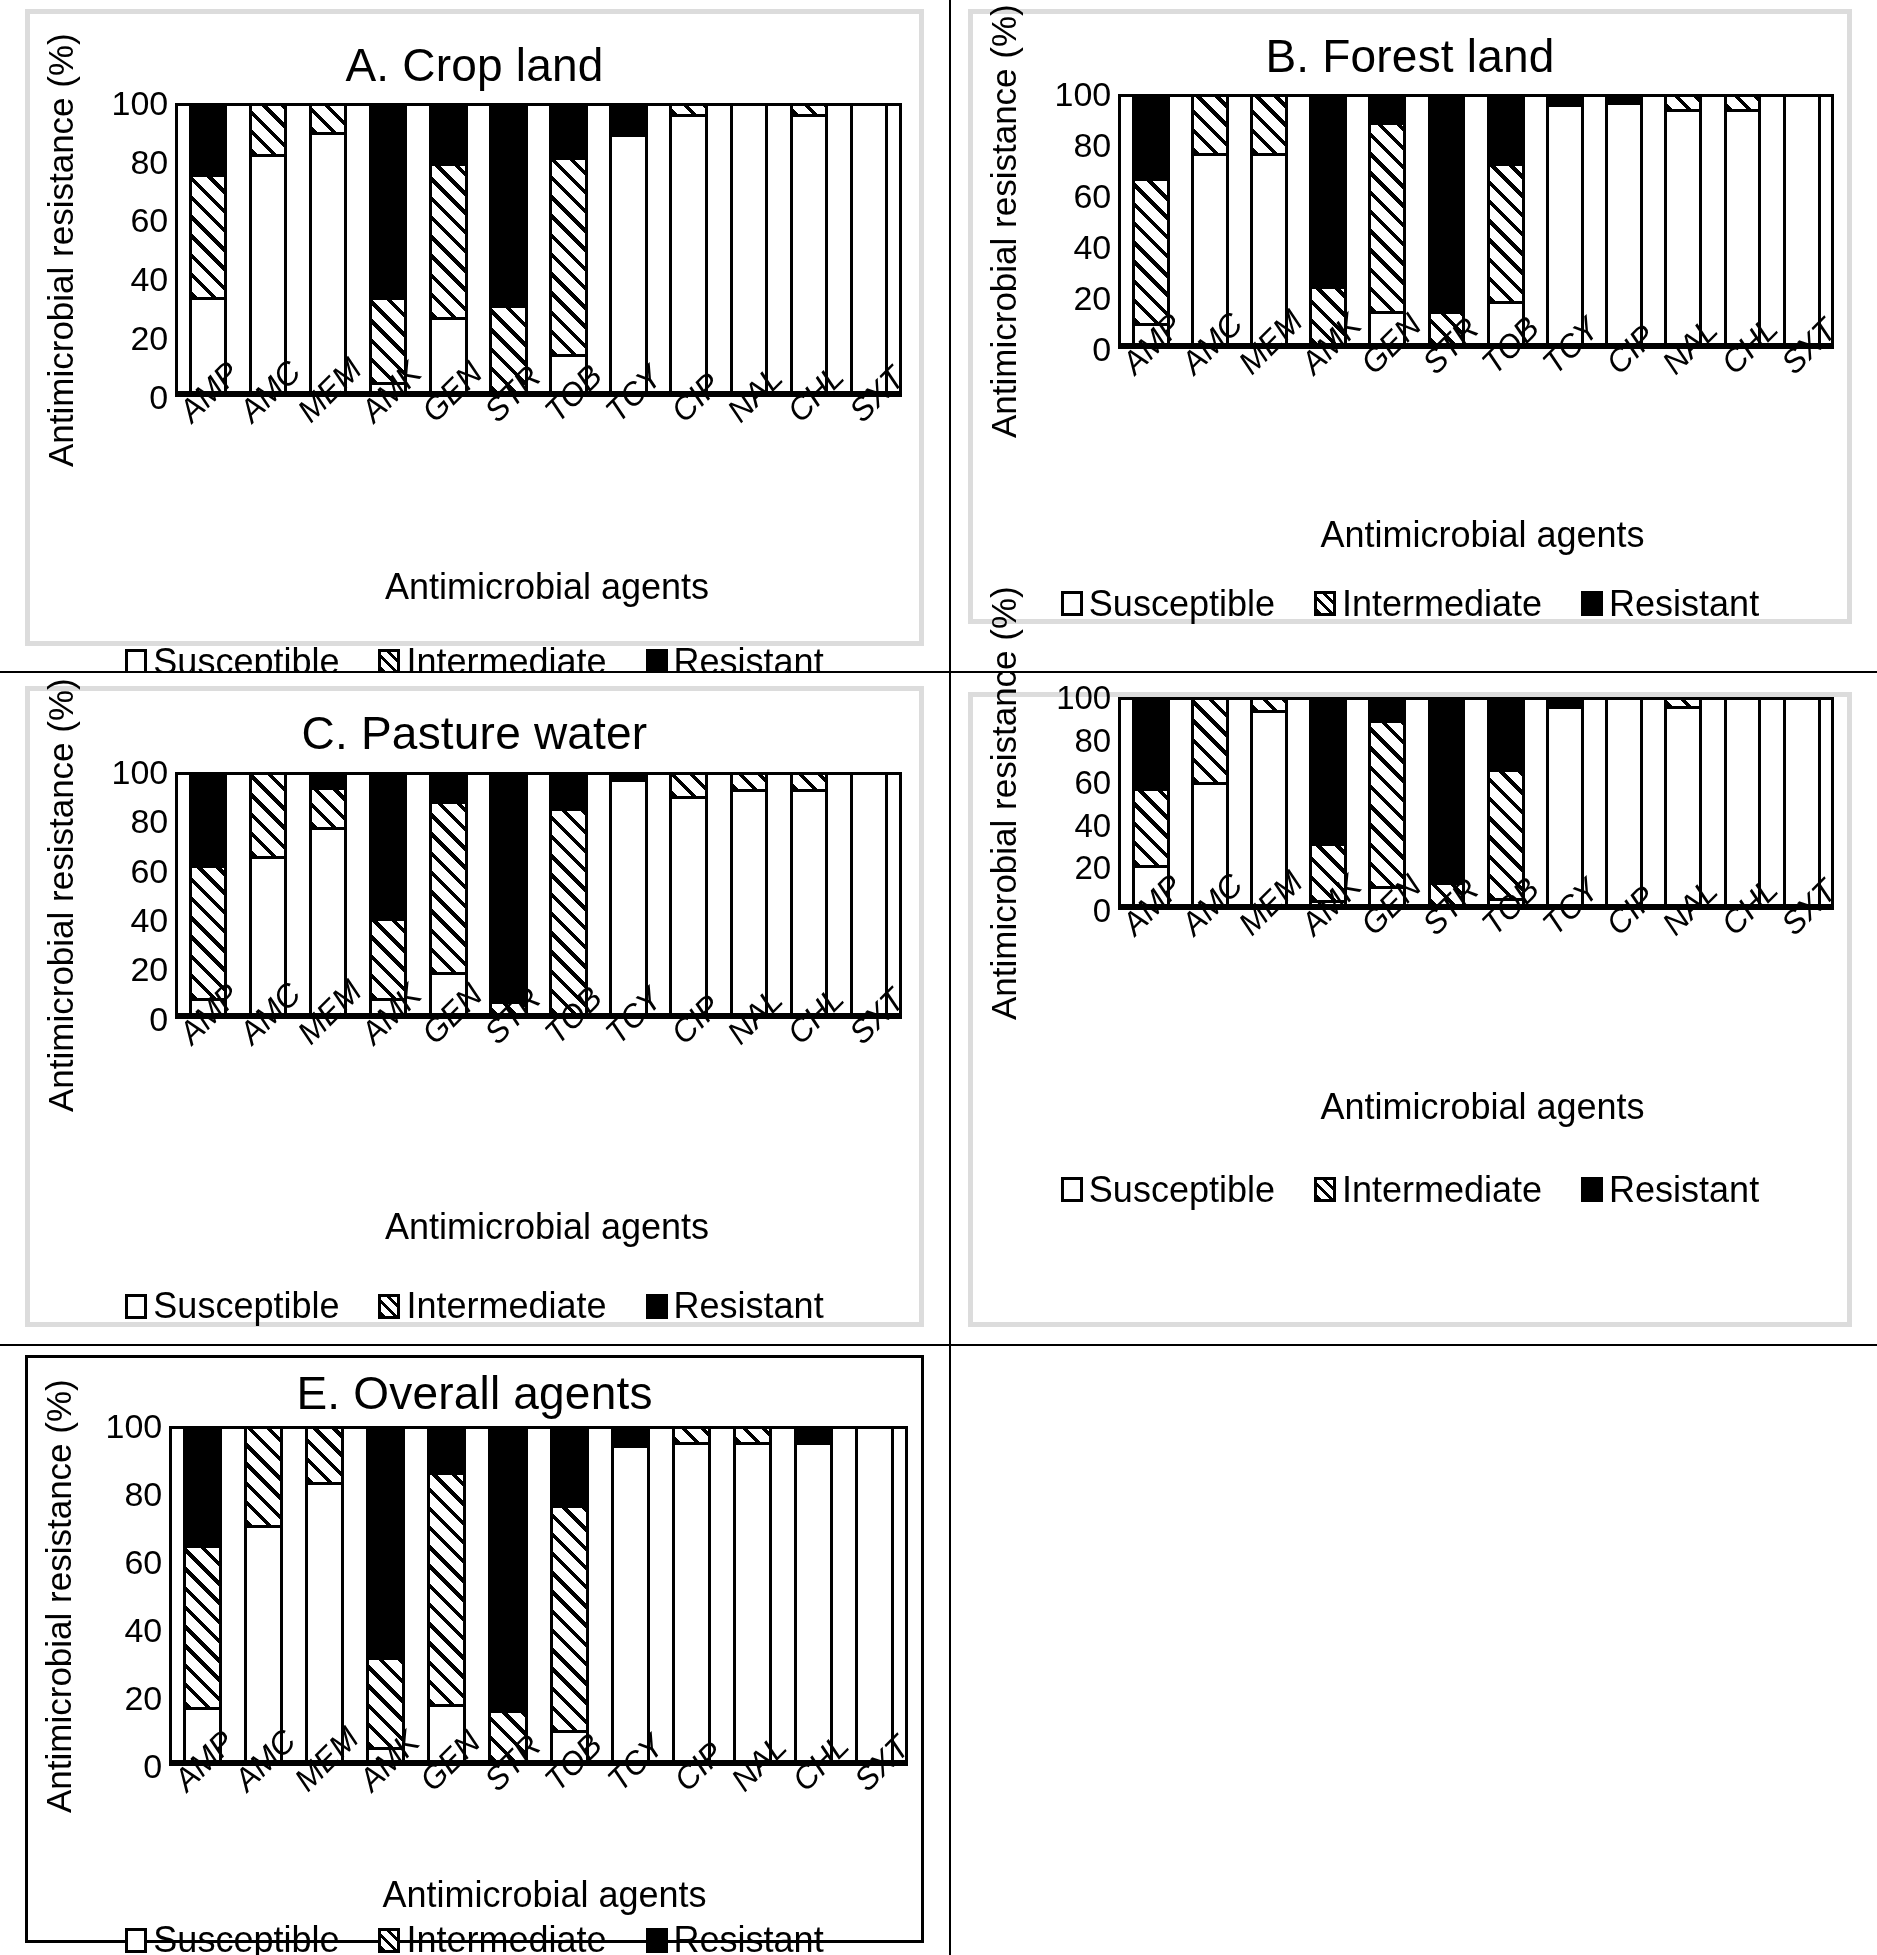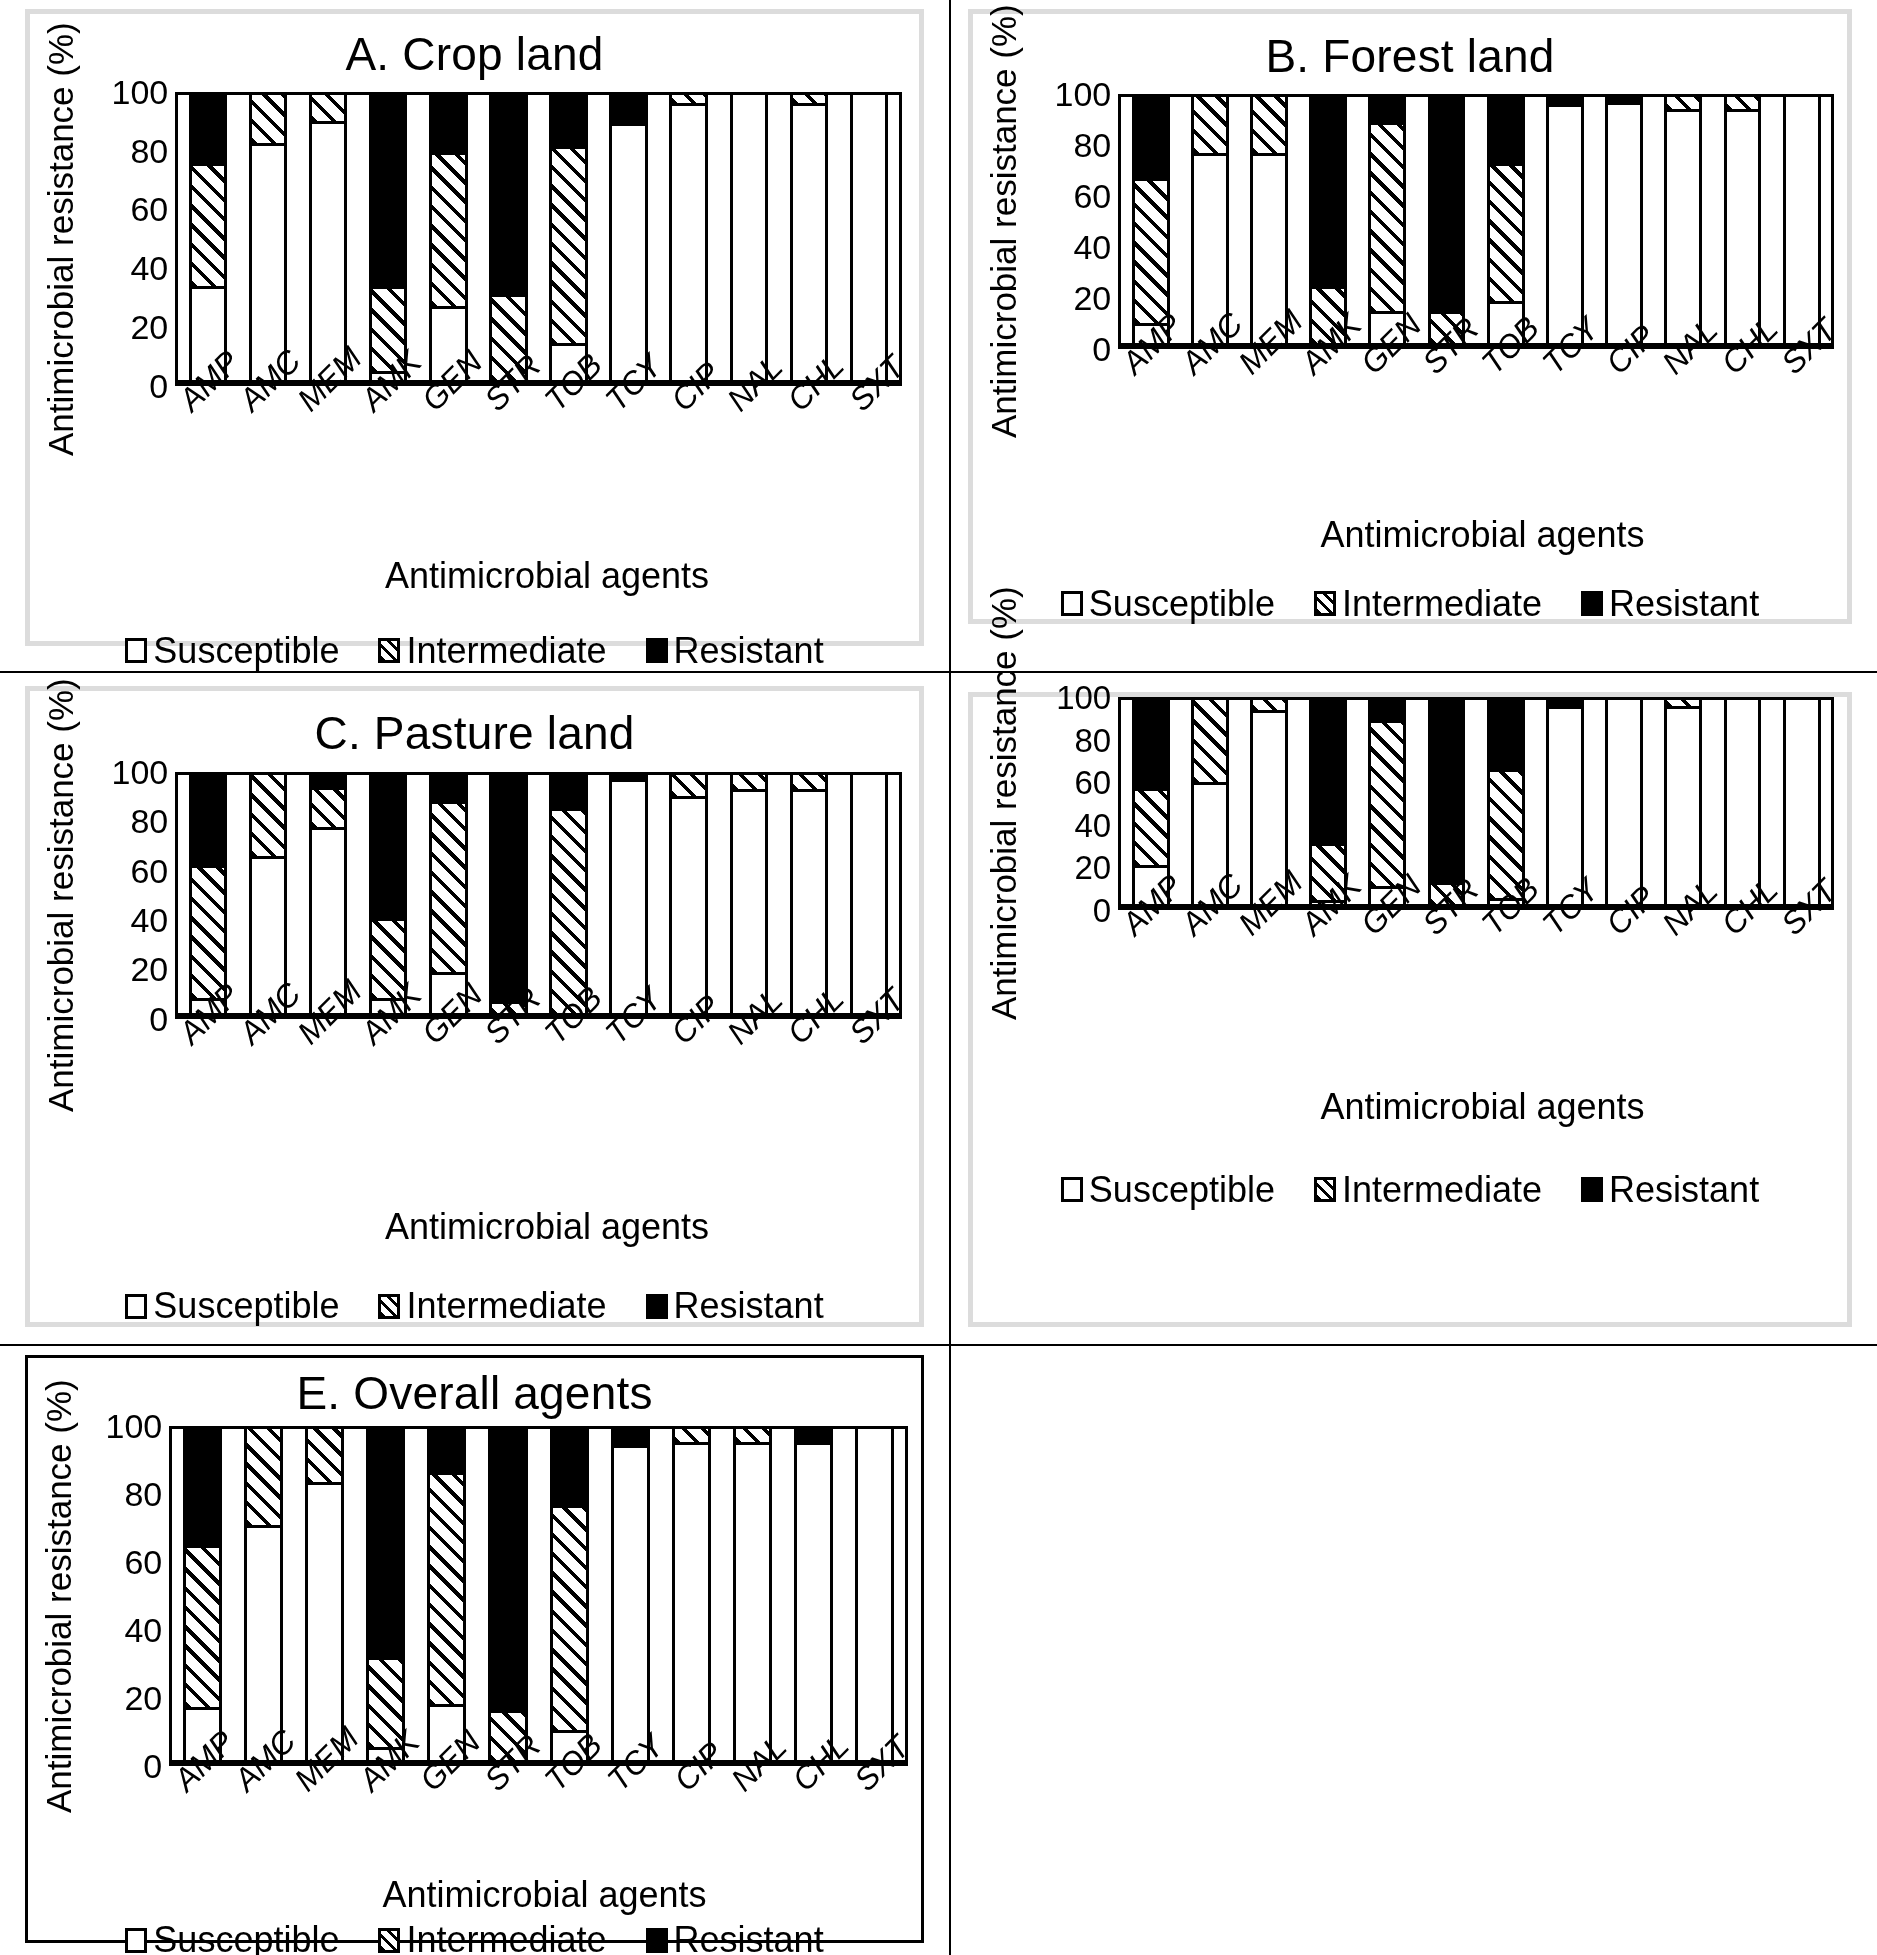--- a/index.html
+++ b/index.html
@@ -187,21 +187,21 @@
         #fff 3px, #fff 8.5px);
   }
 </style>
 </head>
 <body>
 
 <div class="figure-grid">
 
   <div class="cell col1 row1">
     <div class="card a">
-      <div class="panel-title" style="margin-top: 17px; margin-bottom: 14.5px;">A. Crop land</div>
+      <div class="panel-title" style="margin-top: 28px; margin-bottom: 14.5px;">A. Crop land</div>
       <div class="chart-mount">
           <div class="plot-row">
             <div class="ylabel" style="font-size: 35px; flex: 0 0 60px; height: 294px;">Antimicrobial resistance (%)</div>
             <div class="yticks" style="flex: 0 0 85px; width: 85px; height: 294px;">
               <div class="ytick" style="font-size: 34px; top: 0px;">100</div>
               <div class="ytick" style="font-size: 34px; top: 59px;">80</div>
               <div class="ytick" style="font-size: 34px; top: 117px;">60</div>
               <div class="ytick" style="font-size: 34px; top: 176px;">40</div>
               <div class="ytick" style="font-size: 34px; top: 235px;">20</div>
               <div class="ytick" style="font-size: 34px; top: 294px;">0</div>
@@ -487,21 +487,21 @@
               <span class="swatch res"></span>
               <span>Resistant</span>
             </div>
           </div>
         </div>
     </div>
   </div>
 
   <div class="cell col1 row2">
     <div class="card c">
-      <div class="panel-title" style="margin-top: 19.6px; margin-bottom: 15.3px;">C. Pasture land</div>
+      <div class="panel-title" style="margin-top: 19.6px; margin-bottom: 15.3px;">C. Pasture water</div>
       <div class="chart-mount">
           <div class="plot-row">
             <div class="ylabel" style="font-size: 35px; flex: 0 0 60px; height: 247px;">Antimicrobial resistance (%)</div>
             <div class="yticks" style="flex: 0 0 85px; width: 85px; height: 247px;">
               <div class="ytick" style="font-size: 34px; top: 0px;">100</div>
               <div class="ytick" style="font-size: 34px; top: 49px;">80</div>
               <div class="ytick" style="font-size: 34px; top: 99px;">60</div>
               <div class="ytick" style="font-size: 34px; top: 148px;">40</div>
               <div class="ytick" style="font-size: 34px; top: 197px;">20</div>
               <div class="ytick" style="font-size: 34px; top: 247px;">0</div>

